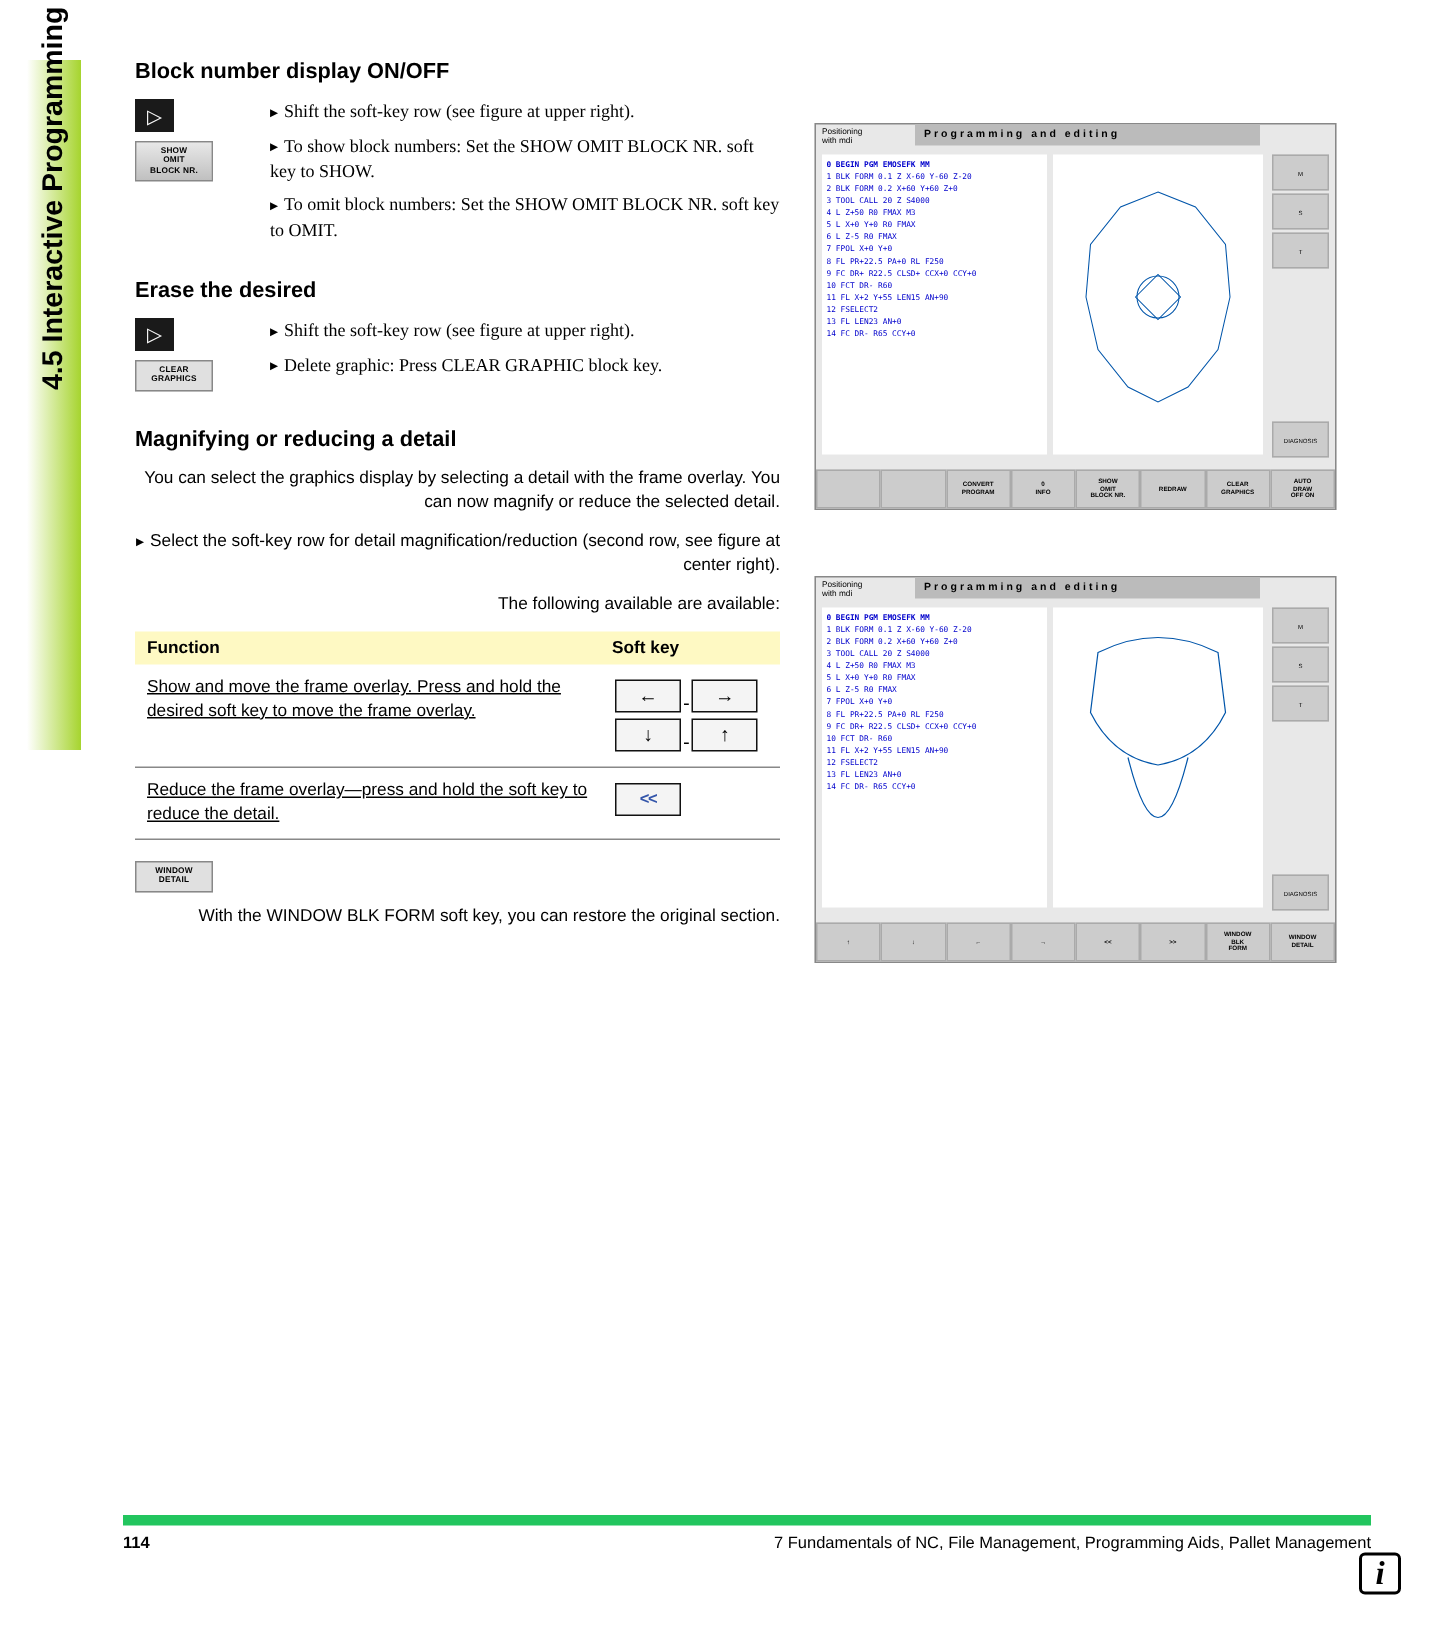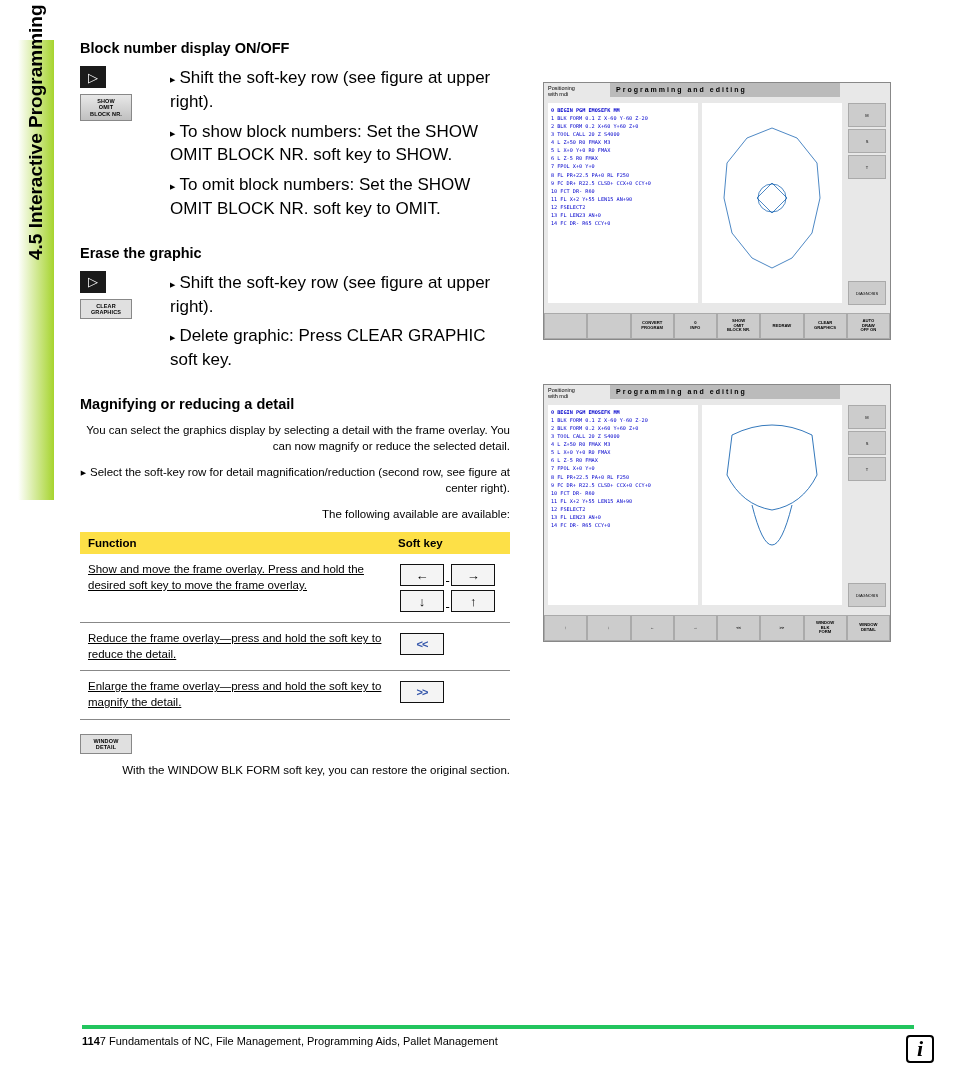--- a/index.html
+++ b/index.html
@@ -1,45 +1,45 @@
 <!DOCTYPE html>
 <html><head>
 <meta charset="utf-8">
 <style>
   * { box-sizing: border-box; margin: 0; padding: 0; }
   body { font-family: Arial, Helvetica, sans-serif; font-size: 12px; color: #000; background: #fff; width: 954px; height: 1091px; position: relative; }
   .side-tab { position: absolute; left: 18px; top: 40px; width: 36px; height: 460px; background: linear-gradient(90deg, #fff 0%, #a6d42e 100%); }
   .side-label { position: absolute; left: 25px; top: 260px; transform: rotate(-90deg); transform-origin: left top; font-weight: bold; font-size: 19px; white-space: nowrap; }
-  .main { position: absolute; left: 80px; top: 40px; width: 430px; }
+  .main { position: absolute; left: 90px; top: 40px; width: 430px; }
   h3 { font-size: 14.5px; font-weight: bold; margin-bottom: 10px; }
   .row { display: flex; margin-bottom: 8px; }
   .key-col { width: 90px; flex-shrink: 0; }
-  .txt-col { flex: 1; font-size: 17px; line-height: 1.4; }
+  .txt-col { flex: 1; font-size: 12px; line-height: 1.4; font-family: Liberation Serif, serif; }
   .bullet::before { content: "\25B6"; font-size: 7px; margin-right: 4px; color: #000; vertical-align: 1px; }
   .key-arrow { width: 26px; height: 22px; background: #1a1a1a; color: #fff; display: flex; align-items: center; justify-content: center; font-size: 13px; margin-bottom: 6px; }
   .softkey { width: 52px; border: 1px solid #888; background: #e0e0e0; font-size: 5.5px; font-weight: bold; text-align: center; padding: 3px 1px; line-height: 1.15; letter-spacing: 0.15px; }
   .p { font-size: 11.5px; line-height: 1.4; margin-bottom: 10px; text-align: right; }
   .func-table { width: 100%; border-collapse: collapse; margin: 8px 0 14px; }
-  .func-table th { background: #fde047; text-align: left; font-size: 11.5px; font-weight: bold; padding: 5px 8px; }
+  .func-table th { background: #fef9c3; text-align: left; font-size: 11.5px; font-weight: bold; padding: 5px 8px; }
   .func-table td { border-bottom: 1px solid #888; padding: 8px; font-size: 11.5px; vertical-align: top; line-height: 1.35; text-decoration: underline; }
   .func-table td.sk { width: 120px; }
   .sk-btn { display: inline-flex; width: 44px; height: 22px; border: 1px solid #111; background: #f4f4f4; align-items: center; justify-content: center; margin: 2px; font-size: 13px; font-weight: bold; }
   .sk-btn.sm { font-size: 11px; letter-spacing: -1px; color: #3355aa; }
   .screens { position: absolute; left: 543px; top: 82px; width: 348px; }
   .screen { width: 348px; height: 258px; border: 1px solid #888; background: #e8e8e8; margin-bottom: 44px; position: relative; font-size: 5px; }
   .scr-hdr { position: absolute; left: 4px; top: 2px; font-size: 5.5px; }
   .scr-title { position: absolute; left: 66px; top: 0; right: 50px; height: 14px; background: #bbb; font-weight: bold; font-size: 7px; letter-spacing: 2px; padding: 3px 6px; }
   .scr-code { position: absolute; left: 4px; top: 20px; width: 150px; font-size: 5.2px; line-height: 1.55; font-family: monospace; color: #0000cc; background: #fff; padding: 3px; height: 200px; overflow: hidden; }
   .scr-code .l0 { color: #0000cc; font-weight: bold; }
   .scr-gfx { position: absolute; left: 158px; top: 20px; width: 140px; height: 200px; background: #fff; }
   .scr-side { position: absolute; right: 2px; top: 20px; width: 40px; }
   .side-btn { width: 38px; height: 24px; background: #ccc; border: 1px solid #aaa; margin-bottom: 2px; font-size: 4px; padding: 1px; display: flex; align-items: center; justify-content: center; flex-direction: column; }
   .scr-bot { position: absolute; left: 0; bottom: 0; right: 0; height: 26px; display: flex; }
   .bot-btn { flex: 1; border: 1px solid #aaa; background: #ccc; font-size: 4.2px; font-weight: bold; display: flex; align-items: center; justify-content: center; text-align: center; line-height: 1.1; padding: 1px; }
-  .footer { position: absolute; left: 82px; right: 40px; bottom: 44px; border-top: 4px solid #22c55e; padding-top: 6px; display: flex; font-size: 11px; }
+  .footer { position: absolute; left: 82px; right: 40px; bottom: 56px; border-top: 7px solid #22c55e; padding-top: 6px; display: flex; justify-content: space-between; font-size: 11px; }
   .footer .pg { font-weight: bold; }
   .info-icon { position: absolute; right: 20px; bottom: 28px; width: 28px; height: 28px; border: 2px solid #000; border-radius: 4px; display: flex; align-items: center; justify-content: center; font-family: Georgia, serif; font-size: 22px; font-weight: bold; font-style: italic; }
   .spacer { height: 16px; }
 </style>
 </head>
 <body>
 
 <div class="side-tab"></div>
 <div class="side-label">4.5 Interactive Programming Graphics</div>
 
@@ -56,31 +56,31 @@
     <div class="txt-col">
       <div class="bullet">Shift the soft-key row (see figure at upper right).</div>
       <div style="height:6px"></div>
       <div class="bullet">To show block numbers: Set the SHOW OMIT BLOCK NR. soft key to SHOW.</div>
       <div style="height:6px"></div>
       <div class="bullet">To omit block numbers: Set the SHOW OMIT BLOCK NR. soft key to OMIT.</div>
     </div>
   </div>
 
   <div class="spacer"></div>
-  <h3>Erase the graphic</h3>
+  <h3>Erase the desired</h3>
   <div class="row">
     <div class="key-col">
       <div class="key-arrow">▷</div>
       <div class="softkey" style="white-space:pre-line">CLEAR
 GRAPHICS</div>
     </div>
     <div class="txt-col">
       <div class="bullet">Shift the soft-key row (see figure at upper right).</div>
       <div style="height:6px"></div>
-      <div class="bullet">Delete graphic: Press CLEAR GRAPHIC soft key.</div>
+      <div class="bullet">Delete graphic: Press CLEAR GRAPHIC block key.</div>
     </div>
   </div>
 
   <div class="spacer"></div>
   <h3>Magnifying or reducing a detail</h3>
   <p class="p">You can select the graphics display by selecting a detail with the frame overlay. You can now magnify or reduce the selected detail.</p>
   <div class="bullet p">Select the soft-key row for detail magnification/reduction (second row, see figure at center right).</div>
   <p class="p">The following available are available:</p>
 
   <table class="func-table">
@@ -94,24 +94,20 @@
       <td class="sk">
         <span class="sk-btn">←</span>
         <span class="sk-btn">→</span><br>
         <span class="sk-btn">↓</span>
         <span class="sk-btn">↑</span>
       </td>
     </tr>
     <tr>
       <td>Reduce the frame overlay—press and hold the soft key to reduce the detail.</td>
       <td class="sk"><span class="sk-btn sm">&lt;&lt;</span></td>
-    </tr>
-    <tr>
-      <td>Enlarge the frame overlay—press and hold the soft key to magnify the detail.</td>
-      <td class="sk"><span class="sk-btn sm">&gt;&gt;</span></td>
     </tr>
   </tbody>
     </table>
 
   <div class="row">
     <div class="key-col">
       <div class="softkey" style="white-space:pre-line">WINDOW
 DETAIL</div>
     </div>
   </div>

